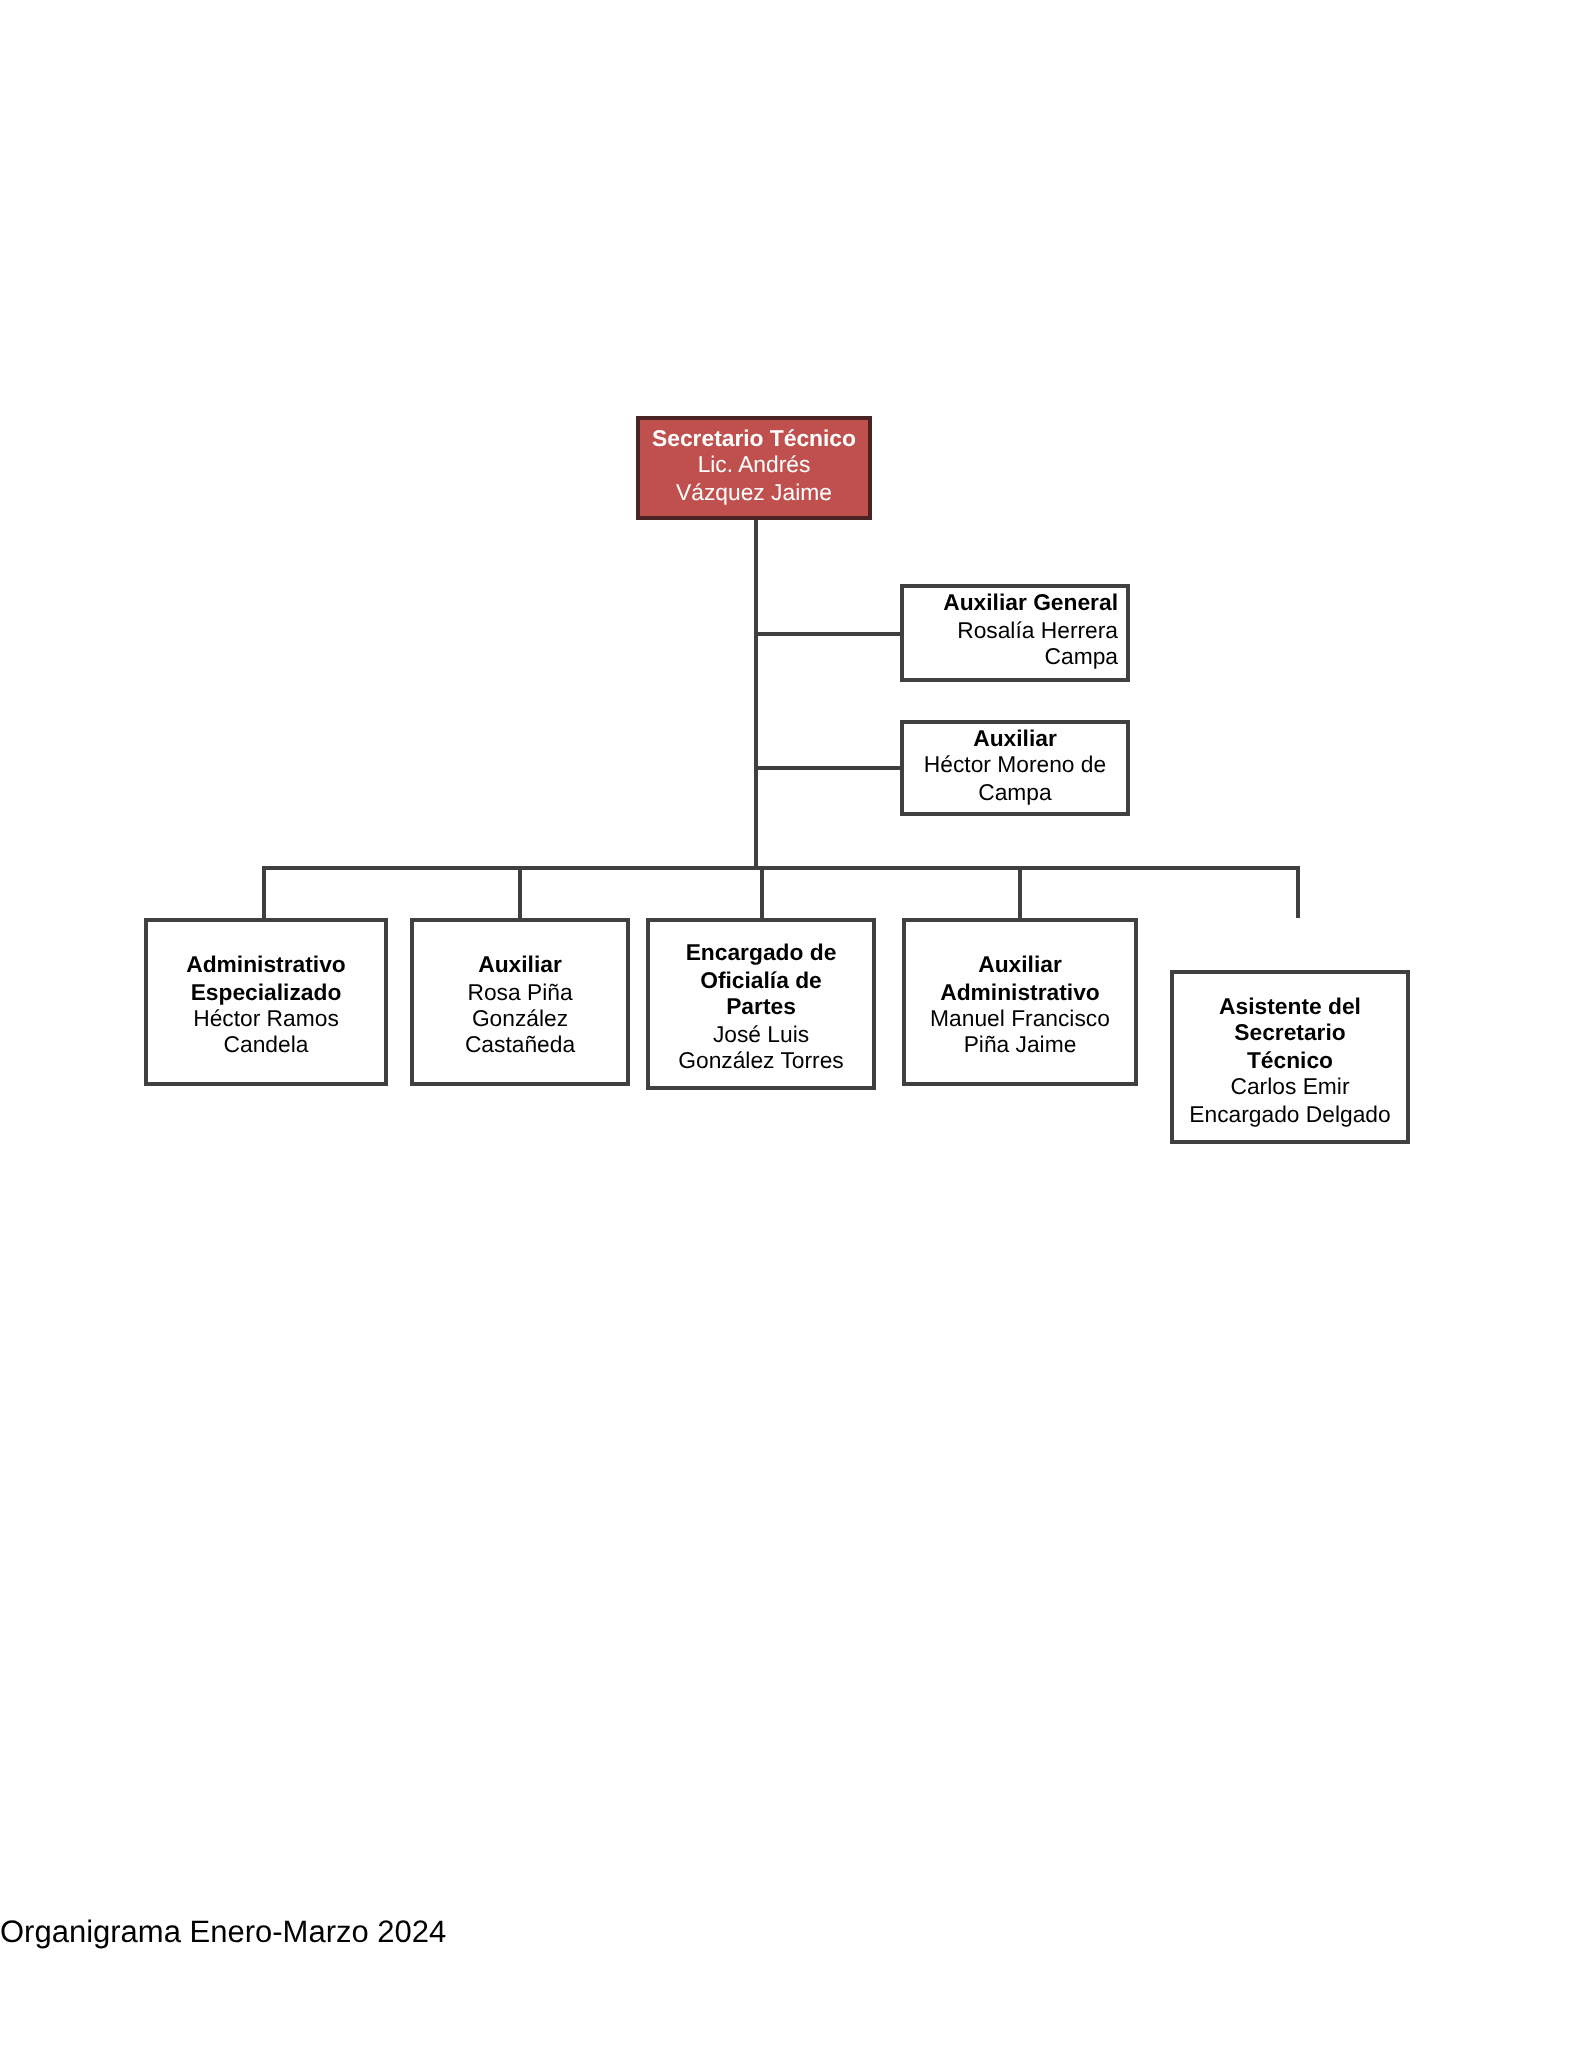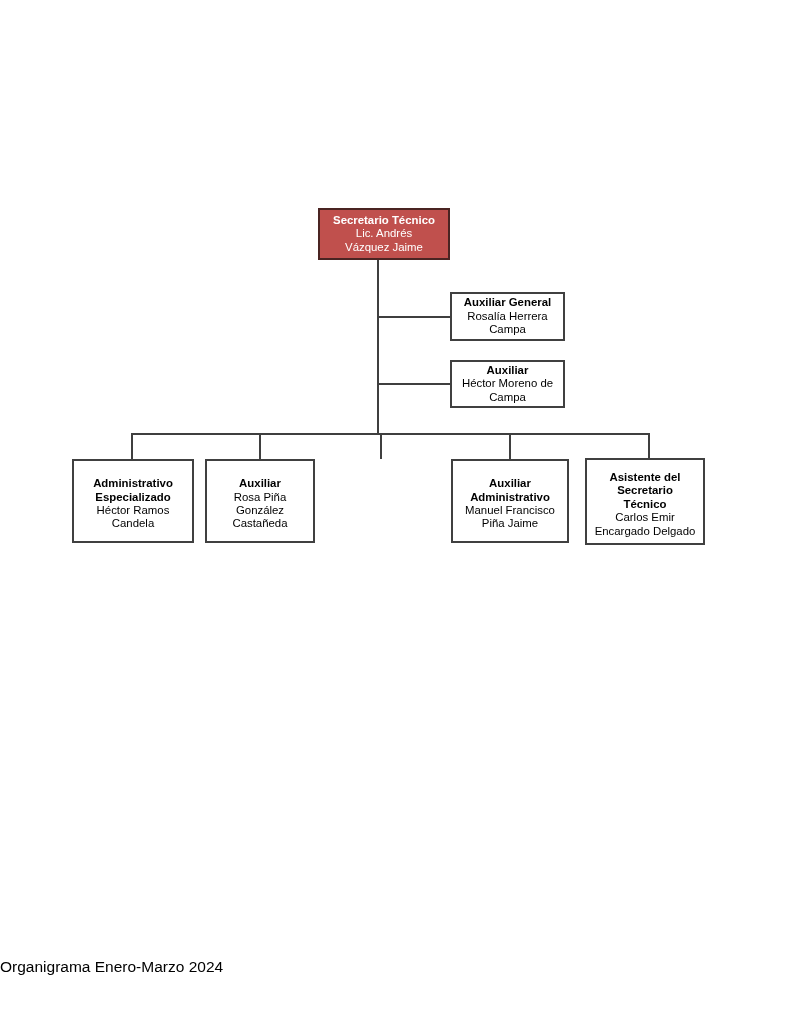--- a/index.html
+++ b/index.html
@@ -106,27 +106,27 @@
   <div class="connector conn-h" style="left:377px; top:383px; width:74px;"></div>
 
   <div class="connector conn-h" style="left:131px; top:433px; width:519px;"></div>
 
   <div class="connector conn-v" style="left:131px; top:433px; height:26px;"></div>
   <div class="connector conn-v" style="left:259px; top:433px; height:26px;"></div>
   <div class="connector conn-v" style="left:380px; top:433px; height:26px;"></div>
   <div class="connector conn-v" style="left:509px; top:433px; height:26px;"></div>
   <div class="connector conn-v" style="left:648px; top:433px; height:26px;"></div>
 
-  <div class="node root" style="left:318px; top:208px; width:132px; height:52px;">
+  <div class="node root" style="left:318px; top:208px; width:118px; height:52px;">
     <div class="role">Secretario Técnico</div>
     <div class="person">Lic. Andrés</div>
     <div class="person">Vázquez Jaime</div>
   </div>
 
-  <div class="node center-mid" style="left:450px; top:292px; width:115px; height:49px;">
+  <div class="node center-mid" style="left:450px; top:292px; width:115px; height:49px;align-items:flex-end;">
     <div class="role">Auxiliar General</div>
     <div class="person">Rosalía Herrera</div>
     <div class="person">Campa</div>
   </div>
 
   <div class="node center-mid" style="left:450px; top:360px; width:115px; height:48px;">
     <div class="role">Auxiliar</div>
     <div class="person">Héctor Moreno de</div>
     <div class="person">Campa</div>
   </div>
@@ -138,29 +138,36 @@
     <div class="person">Candela</div>
   </div>
 
   <div class="node" style="left:205px; top:459px; width:110px; height:84px;">
     <div class="role">Auxiliar</div>
     <div class="person">Rosa Piña</div>
     <div class="person">González</div>
     <div class="person">Castañeda</div>
   </div>
 
+  <div class="node" style="left:323px; top:459px; width:115px; height:86px;">
+    <div class="role">Encargado de</div>
+    <div class="role">Oficialía de</div>
+    <div class="role">Partes</div>
+    <div class="person">José Luis</div>
+    <div class="person">González Torres</div>
+  </div>
 
   <div class="node" style="left:451px; top:459px; width:118px; height:84px;">
     <div class="role">Auxiliar</div>
     <div class="role">Administrativo</div>
     <div class="person">Manuel Francisco</div>
     <div class="person">Piña Jaime</div>
   </div>
 
-  <div class="node" style="left:585px; top:458px; width:120px; height:87px;">
+  <div class="node" style="left:585px; top:485px; width:120px; height:87px;">
     <div class="role">Asistente del</div>
     <div class="role">Secretario</div>
     <div class="role">Técnico</div>
     <div class="person">Carlos Emir</div>
     <div class="person">Encargado Delgado</div>
   </div>
 
   <div id="footer-caption">Organigrama Enero-Marzo 2024</div>
 
 </div>

